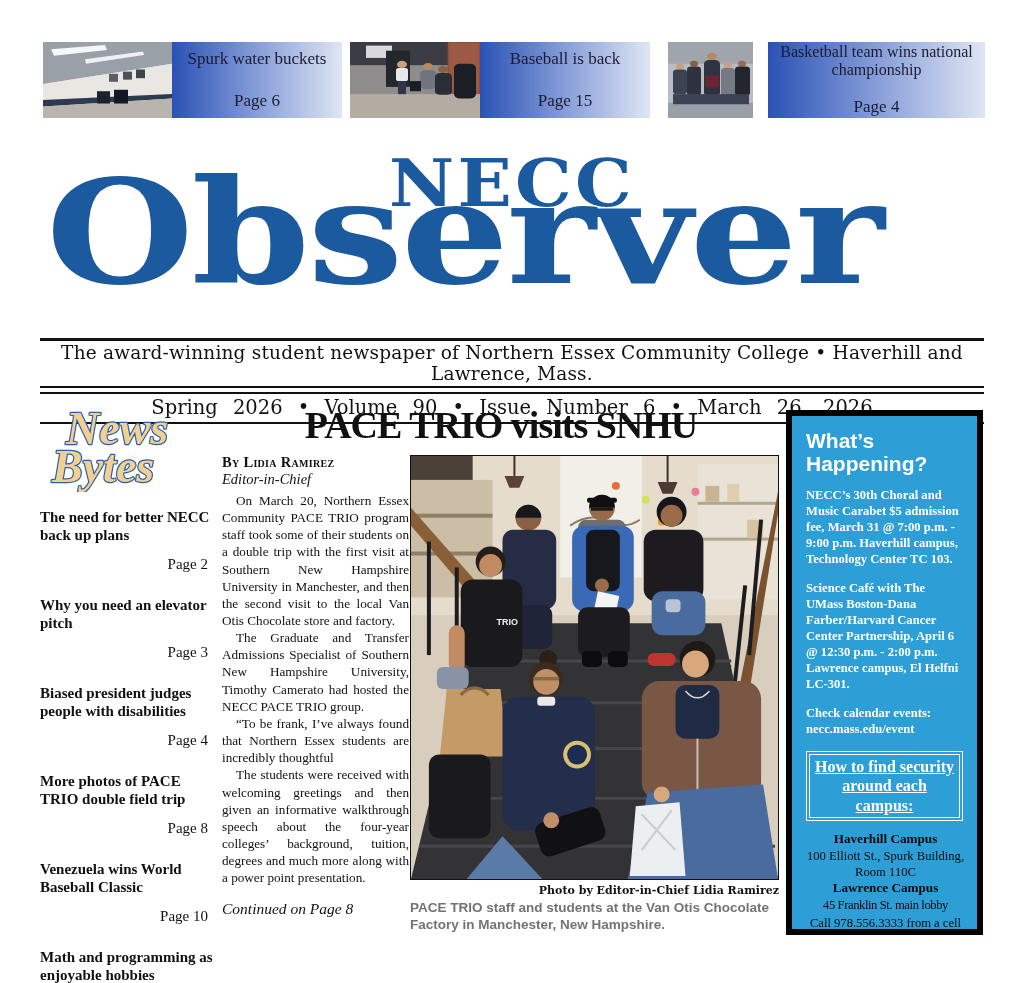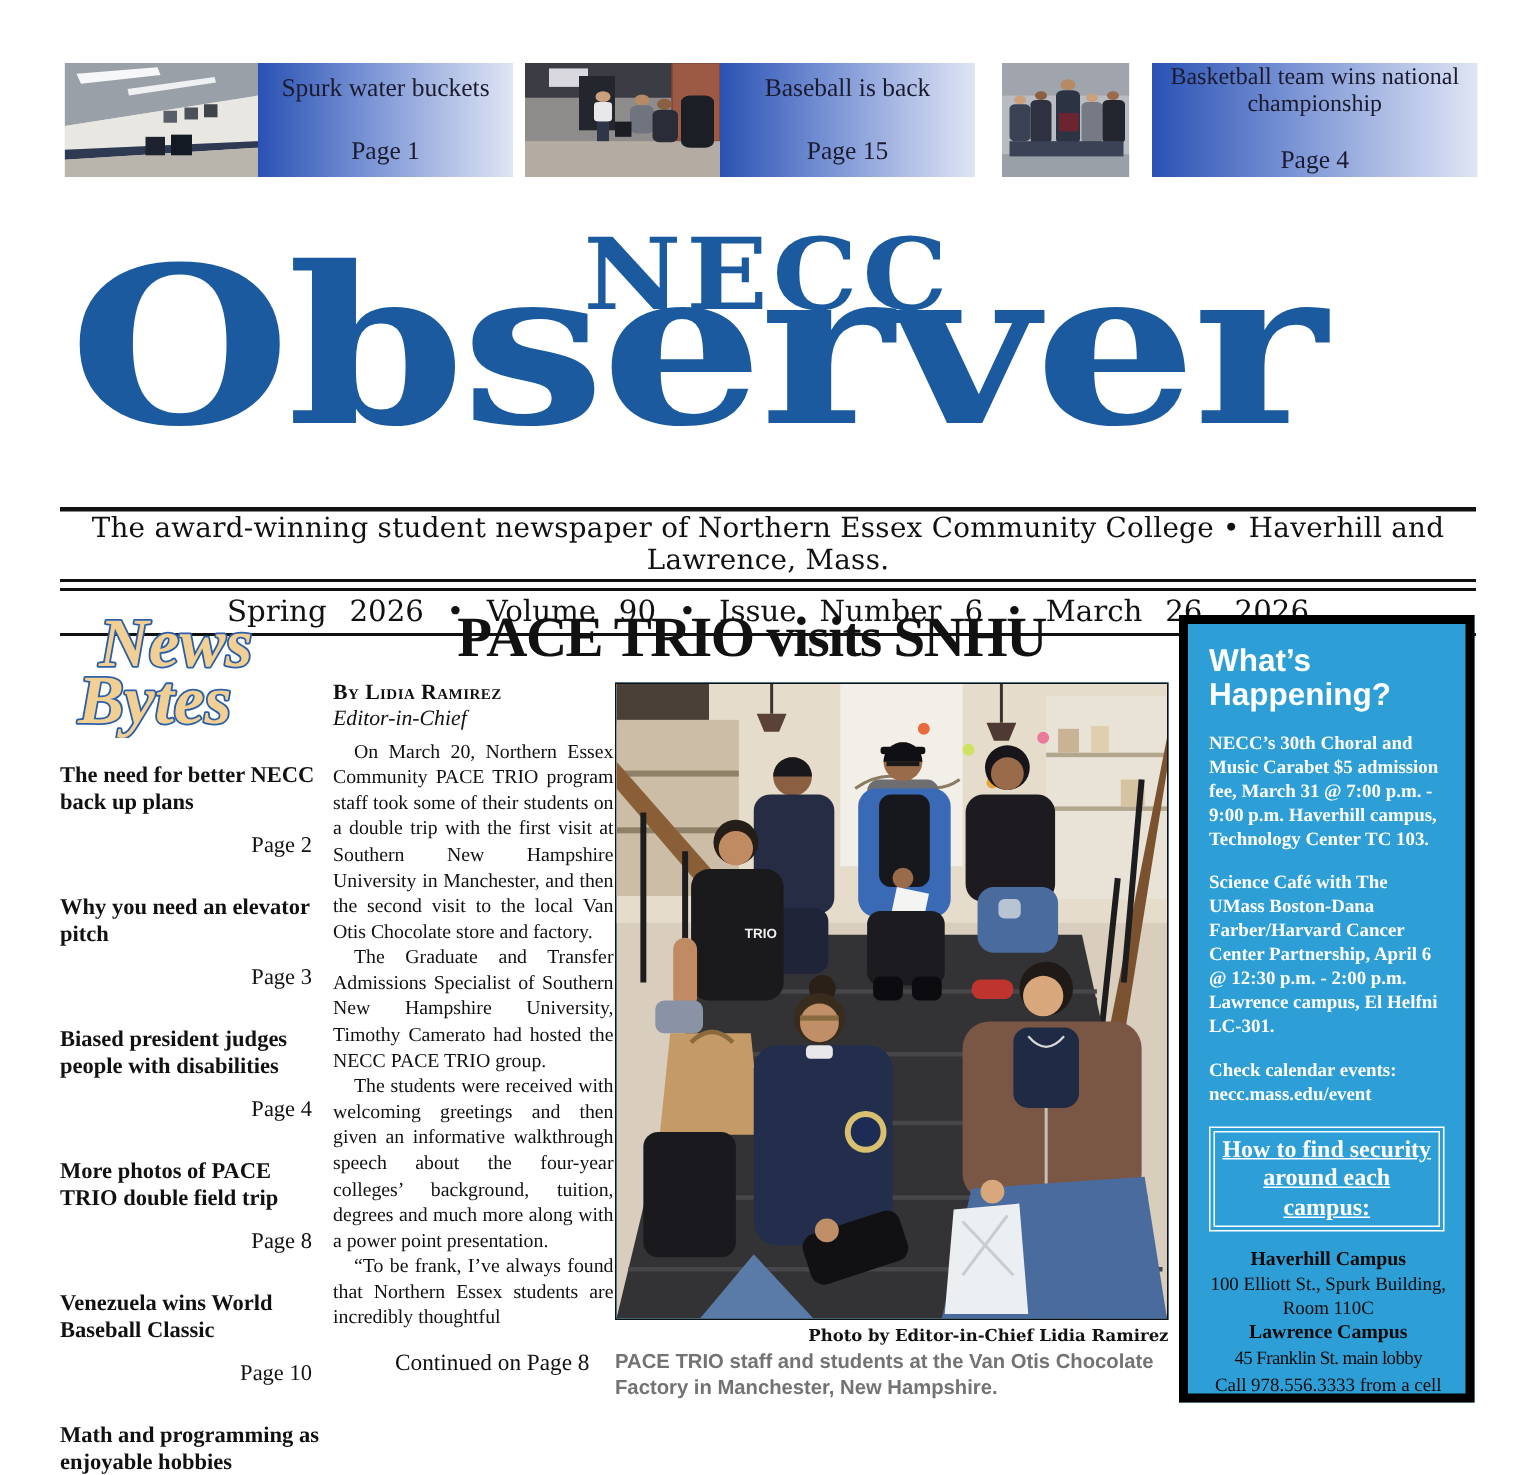--- a/index.html
+++ b/index.html
@@ -40,21 +40,21 @@
   .nb-title { font-weight:bold; font-size:15px; line-height:1.2; }
   .nb-page { text-align:right; padding-right:8px; font-size:15px; margin-top:12px; }
 
   
   .article { position:absolute; left:222px; top:406px; width:558px; }
   .headline { text-align:center; font-weight:bold; font-size:38px; letter-spacing:-1px; line-height:1.05; }
   .byline { margin-top:8px; font-size:14.5px; font-weight:bold; font-variant:small-caps; letter-spacing:0.3px; }
   .byline-role { font-size:14.5px; font-style:italic; margin-bottom:4px; }
   .bodycol { width:187px; font-size:13.2px; line-height:1.3; text-align:justify; }
   .bodycol p { text-indent:14px; }
-  .continued { width:187px; margin-top:14px; font-size:15.5px; text-align:right; padding-right:16px; }
+  .continued { width:187px; margin-top:14px; font-style:italic; font-size:15.5px; text-align:left; padding-right:16px; }
 
   
   .main-photo { position:absolute; left:410px; top:455px; width:369px; height:425px; border:1.5px solid #111; background:#0ea5e9; }
   .main-photo svg { display:block; width:100%; height:100%; }
   .photo-credit { position:absolute; left:410px; top:884px; width:369px; text-align:right; font-family:"DejaVu Serif", serif; font-weight:bold; font-size:11px; }
   .photo-caption { position:absolute; left:410px; top:899px; width:360px; font-family:"Liberation Sans", sans-serif; font-weight:bold; font-size:13.5px; line-height:1.28; color:#737373; }
 
   
   .happening { position:absolute; left:786px; top:410px; width:197px; height:525px; background:#2d9fd6; border:6px solid #000000; padding:14px 12px 10px 14px; overflow:hidden; }
   .wh-heading { font-family:"Liberation Sans", sans-serif; font-weight:bold; color:#fff; font-size:21px; line-height:1.08; margin-bottom:13px; }
@@ -83,21 +83,21 @@
         <rect x="80" y="41" width="9" height="11" fill="#4c5058"></rect>
         <rect x="93" y="38" width="9" height="12" fill="#3e434c"></rect>
         <polygon points="0,80 129,72 129,78 0,89" fill="#2e3a52"></polygon>
         <polygon points="0,89 129,78 129,105 0,105" fill="#b9b4ac"></polygon>
         <rect x="54" y="68" width="13" height="17" fill="#1d232e"></rect>
         <rect x="71" y="66" width="14" height="19" fill="#141a24"></rect>
       </svg>
     </div>
     <div class="tz tz-panel w170">
       <div class="tz-title">Spurk water buckets</div>
-      <div class="tz-page">Page 1</div>
+      <div class="tz-page">Page 6</div>
     </div>
     <div class="gap8"></div>
     <div class="tz tz-photo w130">
       <svg viewBox="0 0 130 105" preserveAspectRatio="none">
         <rect width="130" height="105" fill="#8e8d8c"></rect>
         <rect width="130" height="32" fill="#3c3c44"></rect>
         <rect x="16" y="5" width="26" height="17" fill="#d8d8de"></rect>
         <rect x="36" y="12" width="24" height="50" fill="#23262c"></rect>
         <rect x="98" y="0" width="32" height="72" fill="#9c5a44"></rect>
         <rect x="98" y="0" width="32" height="72" fill="none" stroke="#7c4434" stroke-width="1"></rect>
@@ -192,22 +192,22 @@
 
   </aside>
 
   <main class="article">
     <h1 class="headline">PACE TRIO visits SNHU</h1>
     <div class="byline">By Lidia Ramirez</div>
     <div class="byline-role">Editor-in-Chief</div>
     <div class="bodycol">
       <p>On March 20, Northern Essex Community PACE TRIO program staff took some of their students on a double trip with the first visit at Southern New Hampshire University in Manchester, and then the second visit to the local Van Otis Chocolate store and factory.</p>
       <p>The Graduate and Transfer Admissions Specialist of Southern New Hampshire University, Timothy Camerato had hosted the NECC PACE TRIO group.</p>
+      <p>“To be frank, I’ve always found that Northern Essex students are incredibly thoughtful</p>
       <p>The students were received with welcoming greetings and then given an informative walkthrough speech about the four-year colleges’ background, tuition, degrees and much more along with a power point presentation.</p>
-      <p>“To be frank, I’ve always found that Northern Essex students are incredibly thoughtful</p>
     </div>
     <div class="continued">Continued on Page 8</div>
   </main>
 
   <figure class="main-photo">
     <svg viewBox="0 0 369 425" preserveAspectRatio="none">
 
       <rect width="369" height="425" fill="#d9cdbd"></rect>
       <rect width="369" height="160" fill="#e6dccb"></rect>
       <rect x="0" y="0" width="62" height="28" fill="#4a4038"></rect>

